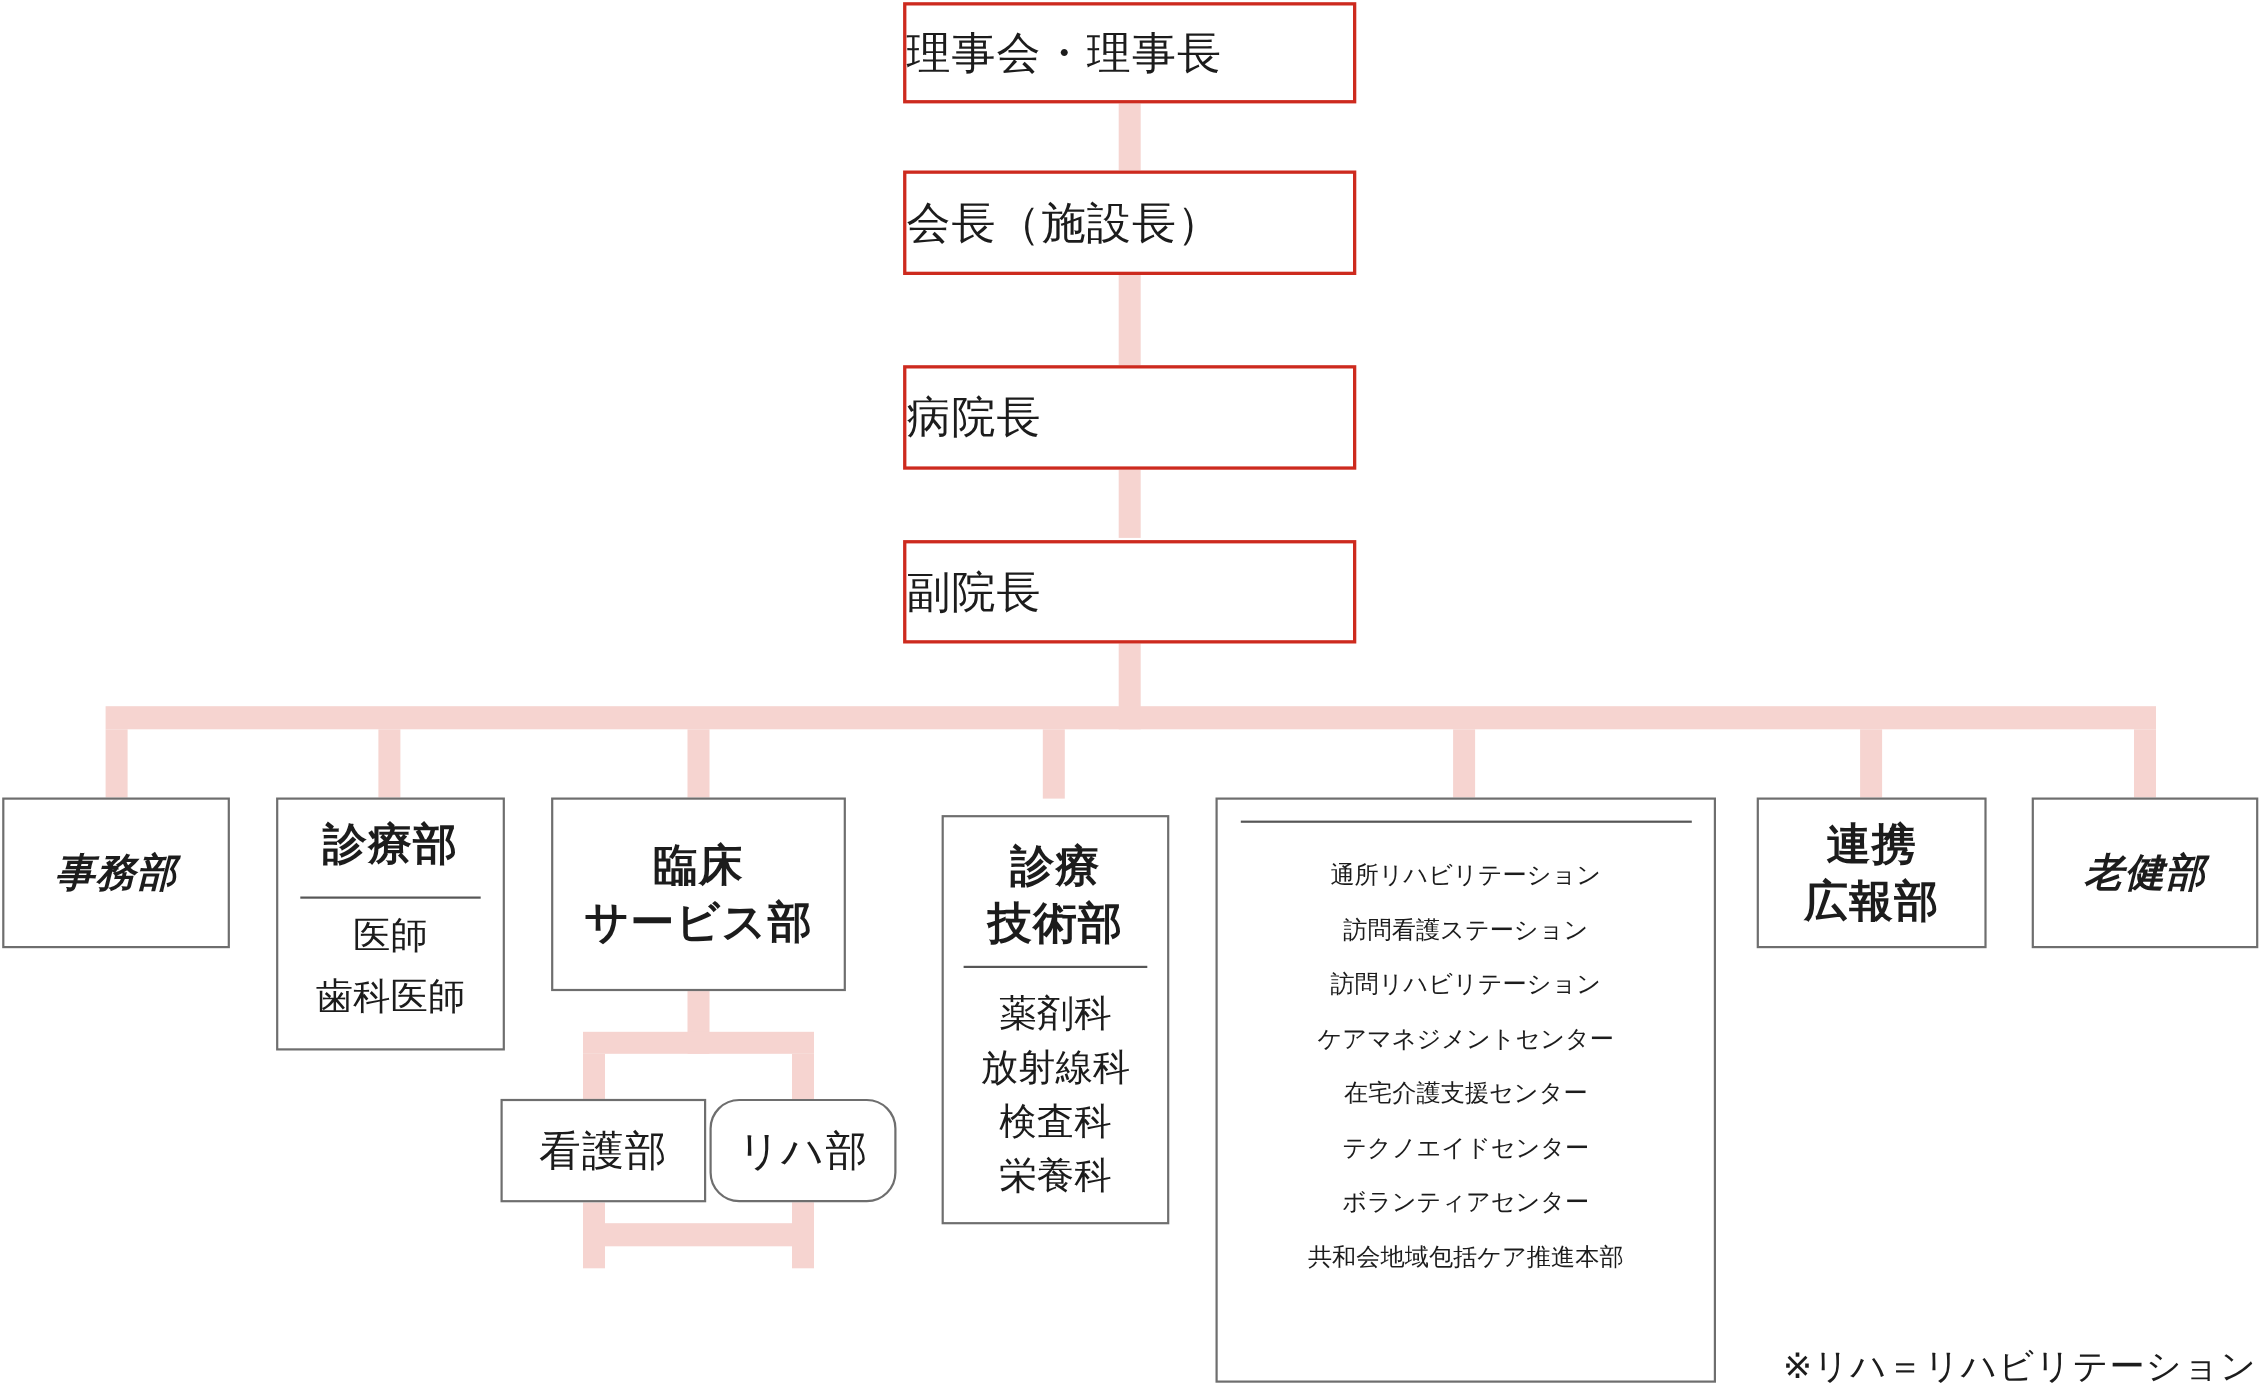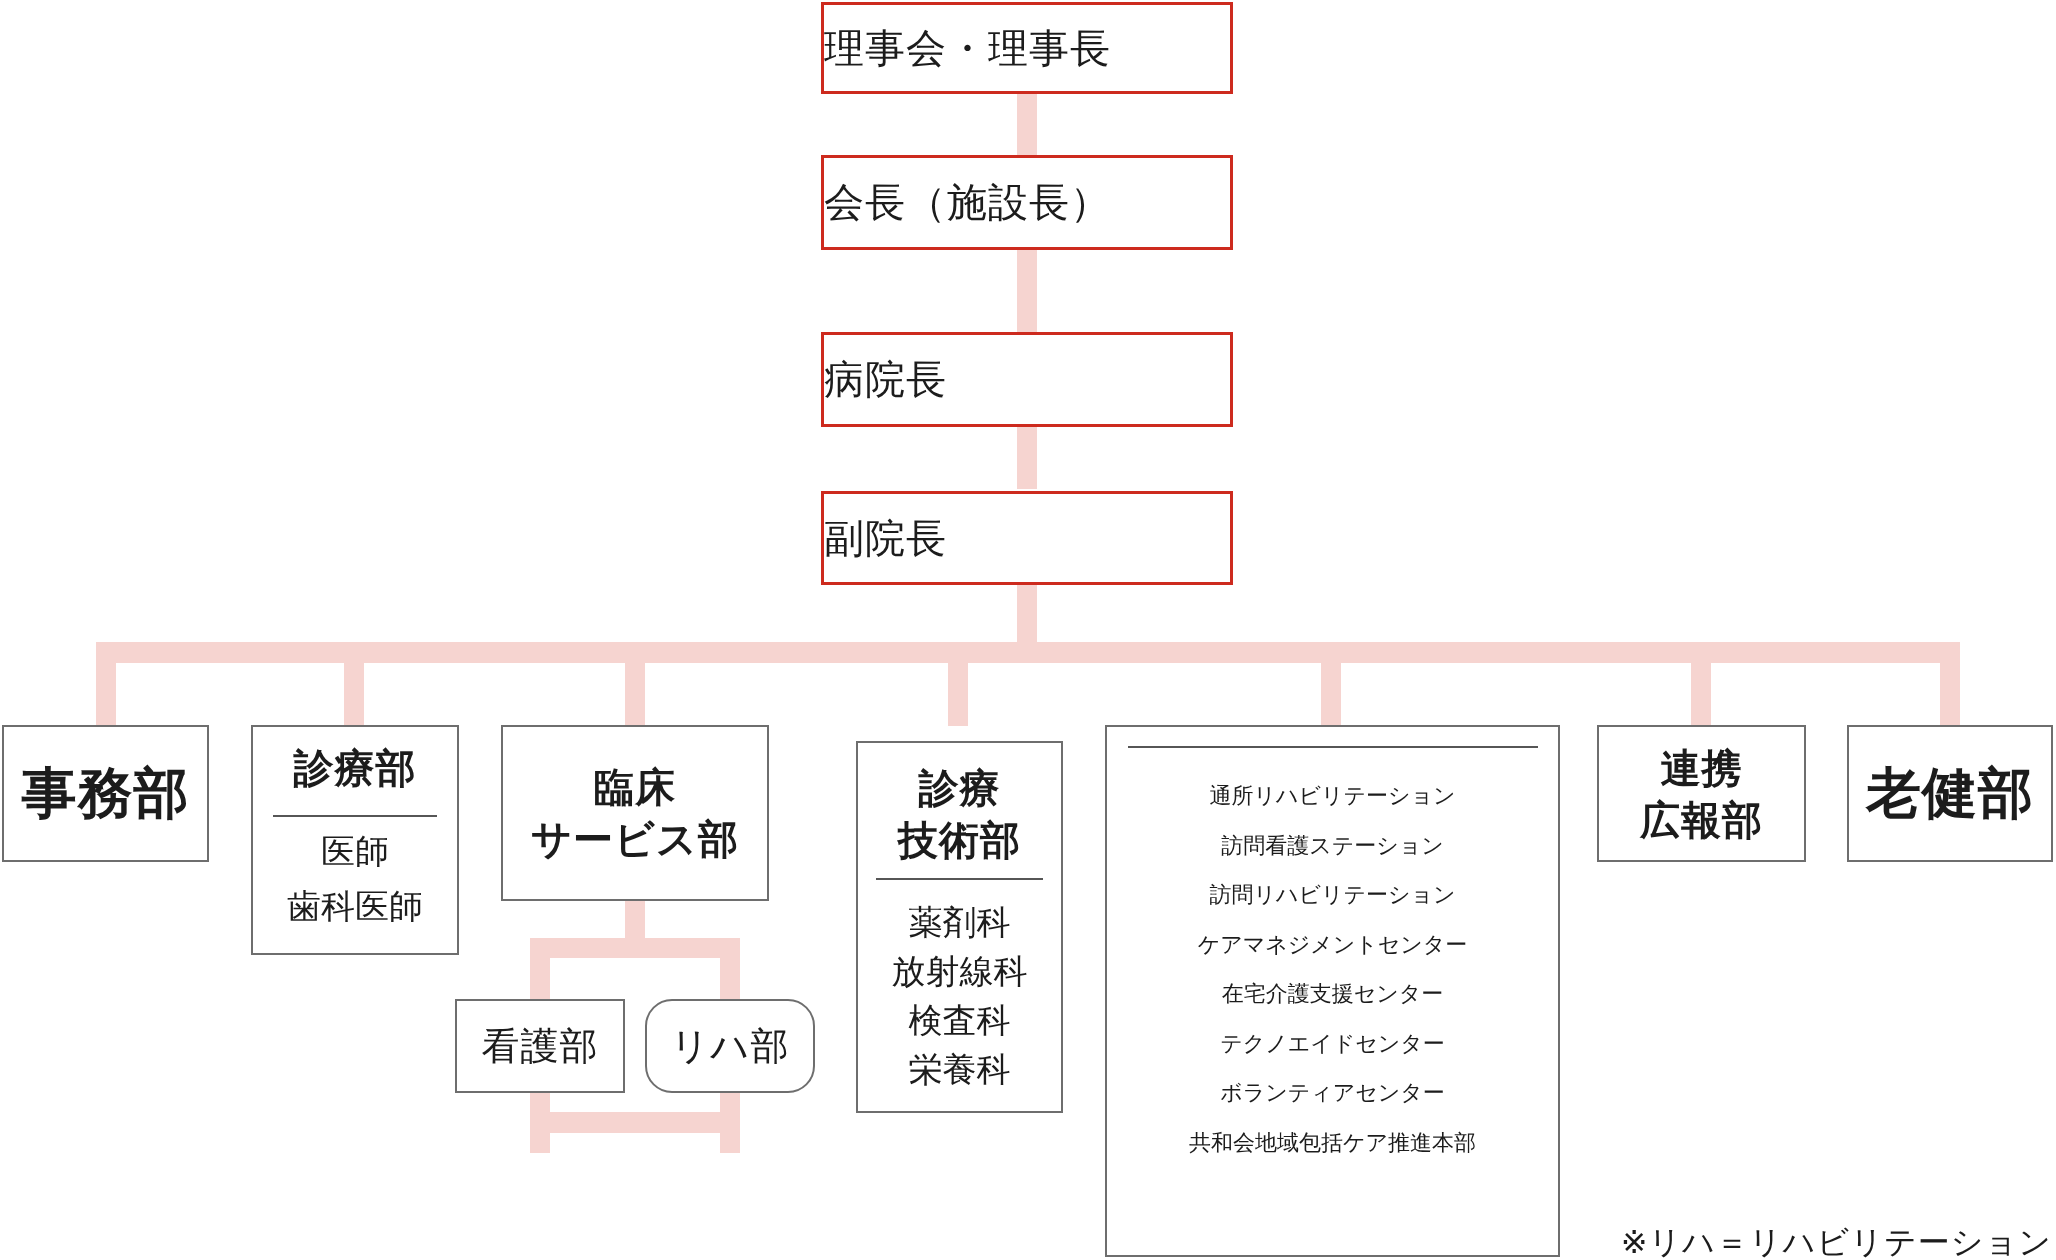--- a/index.html
+++ b/index.html
@@ -72,30 +72,31 @@
     display: flex;
     flex-direction: column;
     align-items: center;
   }
   .dept.center {
     justify-content: center;
   }
   .d-jimu    { left: 2px;    top: 725px; width: 207px; height: 137px; }
   .d-shinryo { left: 251px;  top: 725px; width: 208px; height: 230px; }
   .d-rinsho  { left: 501px;  top: 725px; width: 268px; height: 176px; }
-  .d-kango   { left: 455px;  top: 999px; width: 170px; height: 94px; }
+  .d-kango   { left: 455px;  top: 999px; width: 187px; height: 94px; }
   .d-riha    { left: 645px;  top: 999px; width: 170px; height: 94px; border-radius: 27px; }
   .d-gijutsu { left: 856px;  top: 725px; width: 207px; height: 372px; margin-top: 16px; }
   .d-chiiki  { left: 1105px; top: 725px; width: 455px; height: 532px; }
   .d-renkei  { left: 1597px; top: 725px; width: 209px; height: 137px; }
   .d-roken   { left: 1847px; top: 725px; width: 206px; height: 137px; }
   .dept-label {
-    font-size: 55px;
+    font-size: 36px;
     font-weight: 700;
     letter-spacing: 1px;
+    font-style: italic;
   }
   .dept-title {
     font-size: 40px;
     font-weight: 700;
     line-height: 50px;
     text-align: center;
     letter-spacing: 1px;
   }
   .dept-title.two-line { line-height: 52px; }
   .sub-label {

